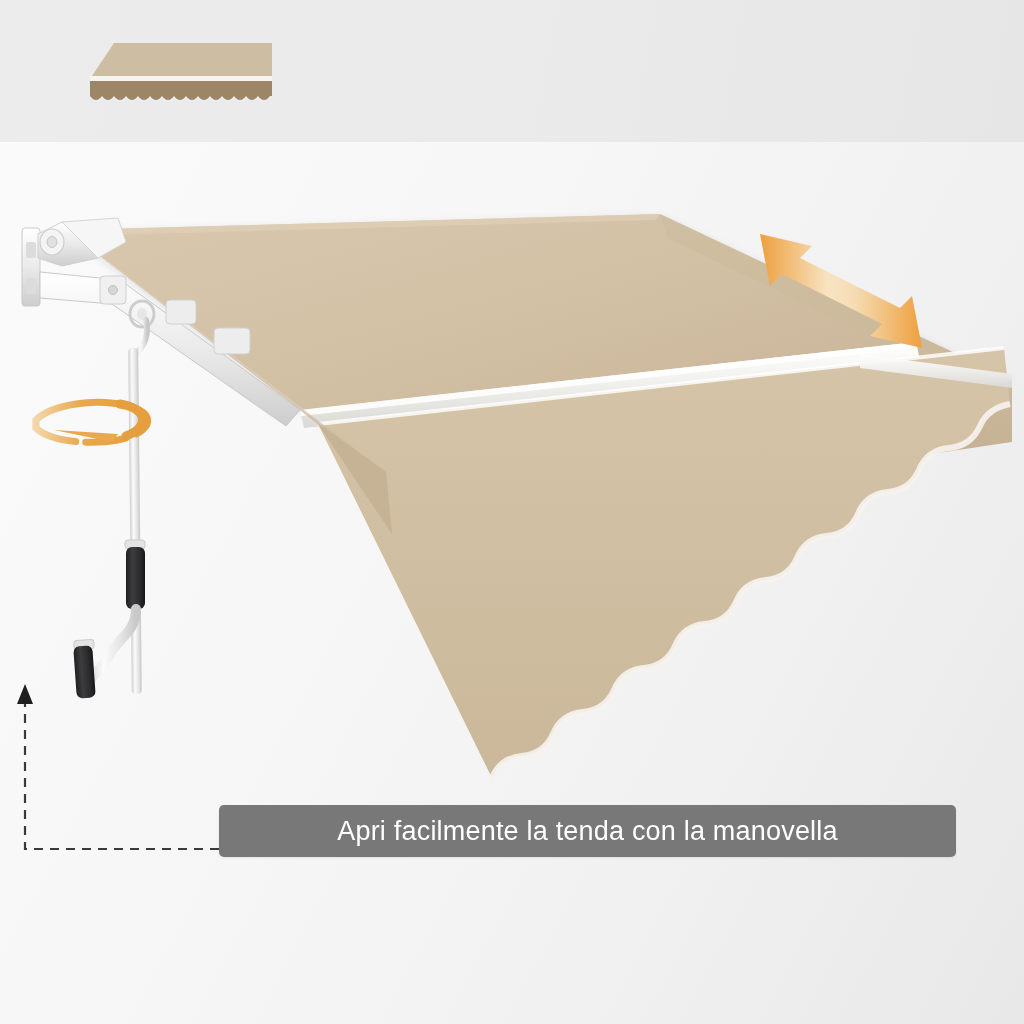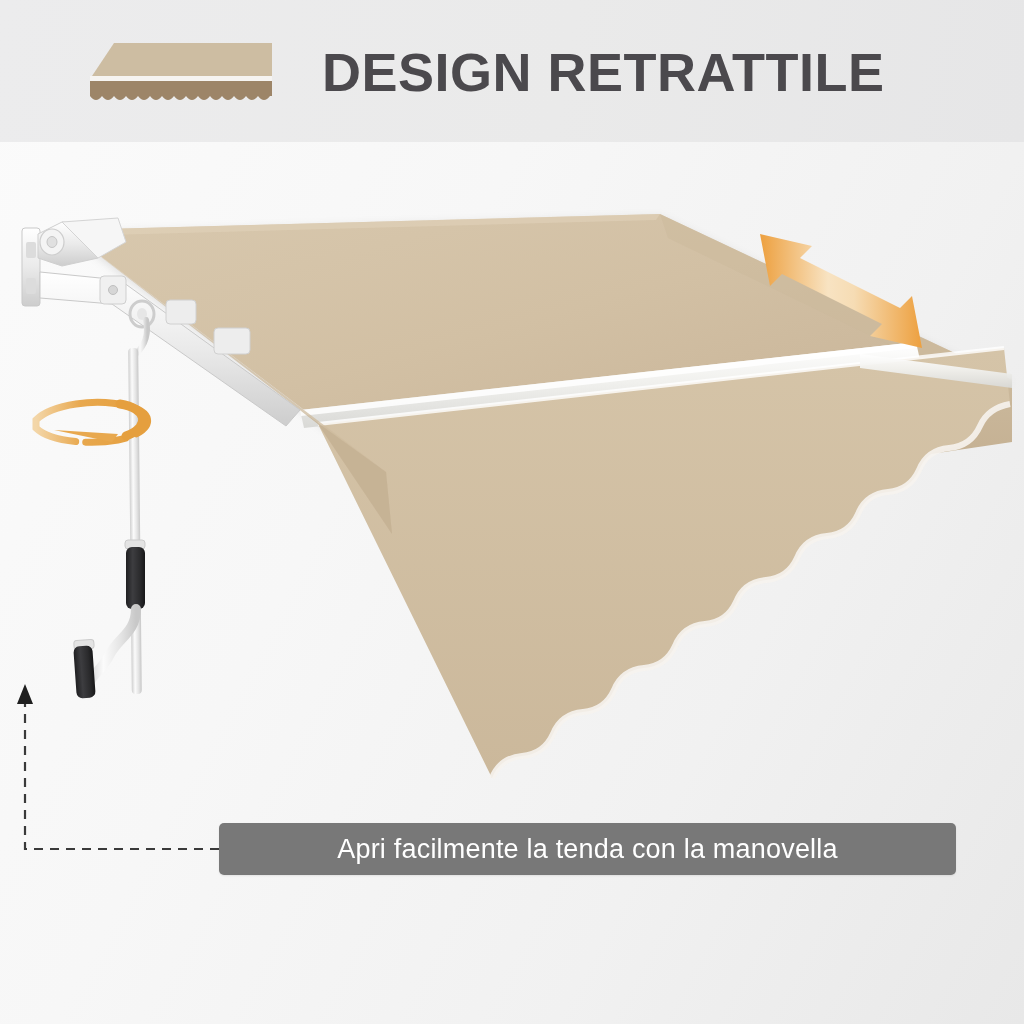--- a/index.html
+++ b/index.html
@@ -20,21 +20,21 @@
   #header-title{position:absolute;left:322px;top:37px;width:660px;height:70px;
     display:flex;align-items:center;
     font-size:54px;font-weight:700;letter-spacing:0.5px;color:#4b494d;
     white-space:nowrap;}
 
   
   #awning-illustration{position:absolute;left:0;top:142px;width:1024px;height:760px;}
   #awning-svg{position:absolute;left:0;top:0;width:1024px;height:760px;}
 
   
-  #caption-bar{position:absolute;left:219px;top:823px;width:737px;height:52px;
+  #caption-bar{position:absolute;left:219px;top:805px;width:737px;height:52px;
     background:#787878;border-radius:5px;
     display:flex;align-items:center;justify-content:center;
     box-shadow:0 1px 2px rgba(0,0,0,.08);}
   #caption-text{font-size:27px;color:#ffffff;letter-spacing:.2px;
     font-weight:400;white-space:nowrap;}
 
   #leader-svg{position:absolute;left:0;top:0;width:1024px;height:1024px;
     pointer-events:none;}
 </style>
 </head>
@@ -53,21 +53,20 @@
 
         <path d="M28 43 L210 43 L210 58 L28 58 Z" fill="#9d8568"></path>
 
         <path d="M28 58
                  q6 8 12 0 q6 8 12 0 q6 8 12 0 q6 8 12 0 q6 8 12 0
                  q6 8 12 0 q6 8 12 0 q6 8 12 0 q6 8 12 0 q6 8 12 0
                  q6 8 12 0 q6 8 12 0 q6 8 12 0 q6 8 12 0 q6 8 12 0
                  L210 58 Z" fill="#9d8568"></path>
       </svg>
 
-      <div id="header-title">DESIGN RETRATTILE</div>
     </div>
   </div>
 
   <div id="awning-illustration">
     <svg id="awning-svg" viewBox="0 0 1024 760">
       <defs>
         <linearGradient id="gCanopy" x1="0" y1="0" x2="1" y2="1">
           <stop offset="0%" stop-color="#d8c8ae"></stop>
           <stop offset="45%" stop-color="#d2c0a4"></stop>
           <stop offset="100%" stop-color="#c5b094"></stop>

